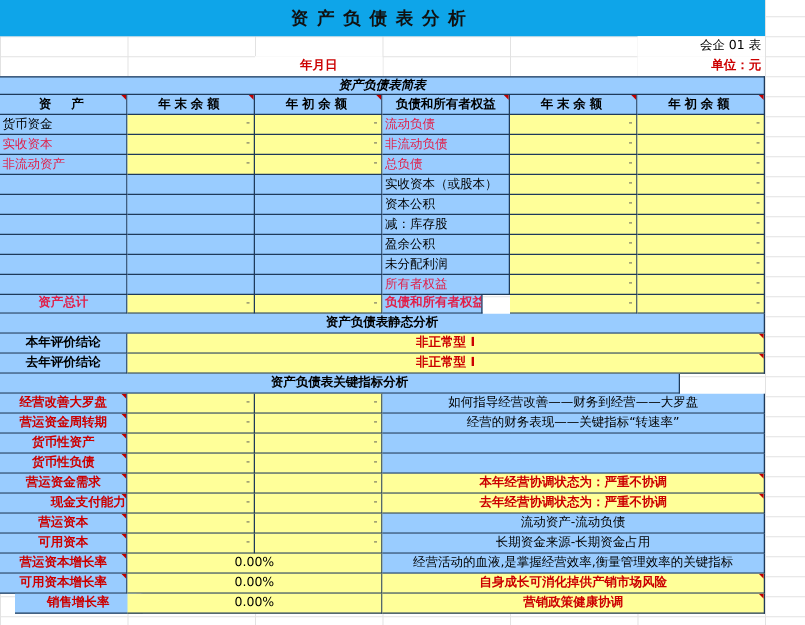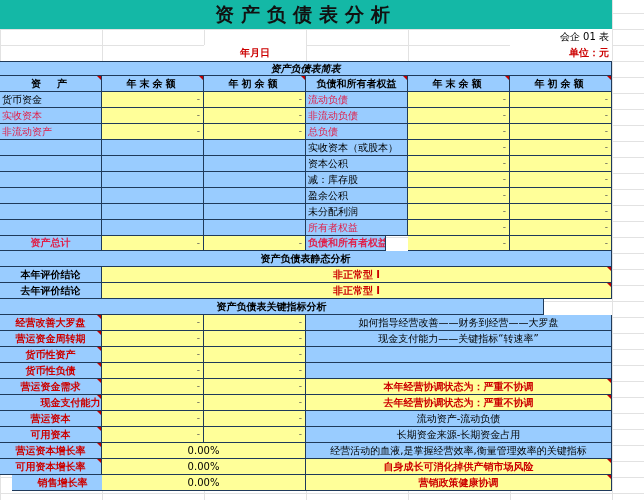--- a/index.html
+++ b/index.html
@@ -16,22 +16,22 @@
       linear-gradient(to bottom, #e2e2e2 1px, transparent 1px);
     background-size: 102px 16px;
     background-position: 0 13px;
   }
   .cell {
     position: absolute; overflow: hidden; white-space: nowrap;
     display: flex; align-items: center; line-height: 1;
   }
   .title-bar {
     left: 0; top: 0; width: 612px; height: 29px;
-    background: #14b8a6; justify-content: center;
-    font-size: 19px; font-weight: bold; letter-spacing: 7px; color: #111;
+    background: #0ea5e9; justify-content: center;
+    font-size: 14px; font-weight: bold; letter-spacing: 7px; color: #111;
   }
   .plain { background: #fff; }
   .blue { background: #99ccff; border-right: 1px solid #1f3a5a; border-bottom: 1px solid #1f3a5a; }
   .yellow { background: #ffff99; border-right: 1px solid #1f3a5a; border-bottom: 1px solid #1f3a5a; }
   .section { background: #99ccff; justify-content: center; font-weight: bold; font-size: 10px; border-bottom: 1px solid #1f3a5a; border-right: 1px solid #1f3a5a; }
   .hdr { justify-content: center; font-weight: bold; letter-spacing: 3px; }
   .left { justify-content: flex-start; padding-left: 2px; }
   .center { justify-content: center; }
   .right { justify-content: flex-end; padding-right: 3px; }
   .red { color: #e0204a; }
@@ -136,21 +136,21 @@
 
 <div class="cell section" style="left:0;top:299px;width:544px;height:16px;">资产负债表关键指标分析</div>
 <div id="key-rows">
     <div class="cell blue center darkred corner" style="left: 0px; top: 315px; width: 102px; height: 16px;">经营改善大罗盘</div>
     <div class="cell yellow right dash" style="left: 102px; top: 315px; width: 102px; height: 16px;">-</div>
     <div class="cell yellow right dash" style="left: 204px; top: 315px; width: 102px; height: 16px;">-</div>
     <div class="cell blue center" style="left: 306px; top: 315px; width: 306px; height: 16px;">如何指导经营改善——财务到经营——大罗盘</div>
     <div class="cell blue center darkred corner" style="left: 0px; top: 331px; width: 102px; height: 16px;">营运资金周转期</div>
     <div class="cell yellow right dash" style="left: 102px; top: 331px; width: 102px; height: 16px;">-</div>
     <div class="cell yellow right dash" style="left: 204px; top: 331px; width: 102px; height: 16px;">-</div>
-    <div class="cell blue center" style="left: 306px; top: 331px; width: 306px; height: 16px;">现金支付能力——关键指标“转速率”</div>
+    <div class="cell blue center" style="left: 306px; top: 331px; width: 306px; height: 16px;">经营的财务表现——关键指标“转速率”</div>
     <div class="cell blue center darkred corner" style="left: 0px; top: 347px; width: 102px; height: 16px;">货币性资产</div>
     <div class="cell yellow right dash" style="left: 102px; top: 347px; width: 102px; height: 16px;">-</div>
     <div class="cell yellow right dash" style="left: 204px; top: 347px; width: 102px; height: 16px;">-</div>
     <div class="cell blue center" style="left: 306px; top: 347px; width: 306px; height: 16px;"></div>
     <div class="cell blue center darkred corner" style="left: 0px; top: 363px; width: 102px; height: 16px;">货币性负债</div>
     <div class="cell yellow right dash" style="left: 102px; top: 363px; width: 102px; height: 16px;">-</div>
     <div class="cell yellow right dash" style="left: 204px; top: 363px; width: 102px; height: 16px;">-</div>
     <div class="cell blue center" style="left: 306px; top: 363px; width: 306px; height: 16px;"></div>
     <div class="cell blue center darkred corner" style="left: 0px; top: 379px; width: 102px; height: 16px;">营运资金需求</div>
     <div class="cell yellow right dash" style="left: 102px; top: 379px; width: 102px; height: 16px;">-</div>

